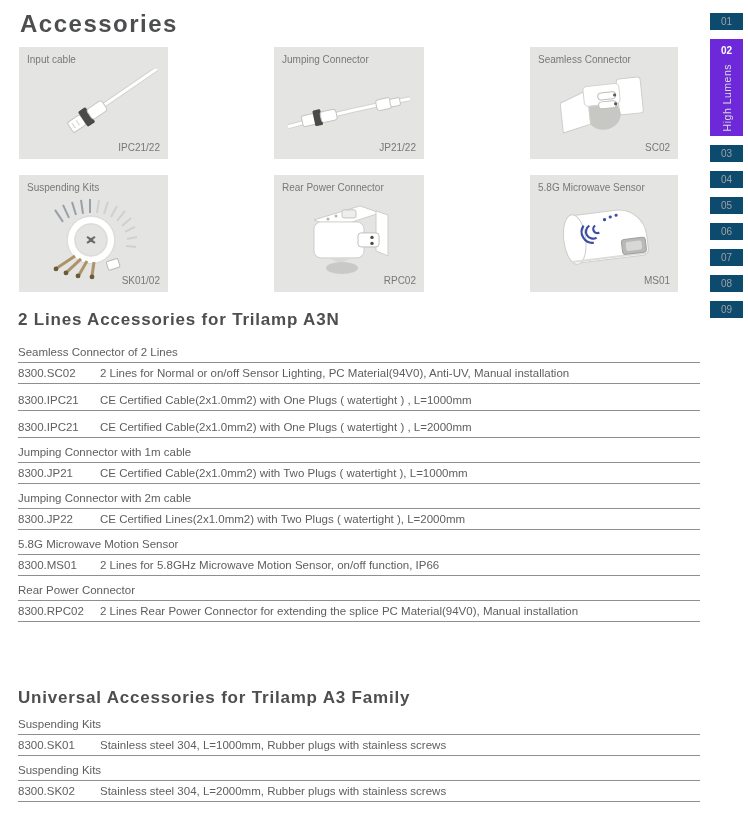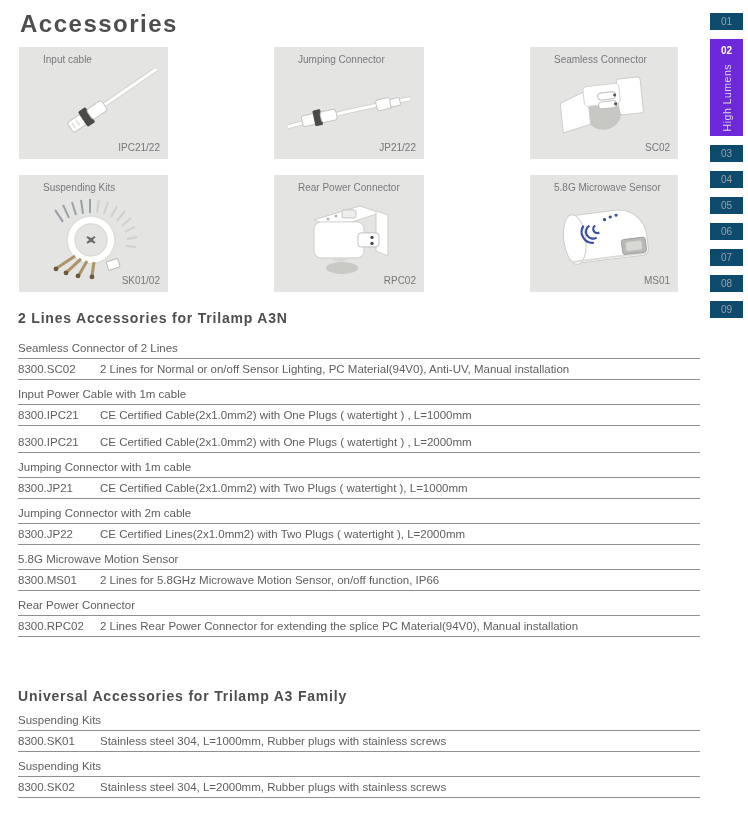--- a/index.html
+++ b/index.html
@@ -12,21 +12,21 @@
     color:#4d4e50;letter-spacing:1.5px;
   }
   
   .cards{
     position:absolute;left:19px;top:47px;width:659px;
     display:grid;grid-template-columns:149px 150px 148px;
     justify-content:space-between;row-gap:16px;
   }
   .card{position:relative;background:#e4e4e2;height:112px;}
   .card.tall{height:117px;}
-  .card-label{position:absolute;top:7px;left:8px;font-size:10px;color:#77787a;margin-left:16px;}
+  .card-label{position:absolute;top:7px;left:8px;font-size:10px;color:#77787a;}
   .card-code{position:absolute;bottom:6px;right:8px;font-size:10px;color:#77787a;}
   .card svg{position:absolute;left:50%;top:50%;transform:translate(-50%,-44%);}
   
   .sidebar{position:absolute;top:13px;right:5px;width:33px;}
   .tab{
     height:17px;margin-bottom:9px;background:#0c4a6e;color:#a0a0a0;
     font-size:10px;display:flex;align-items:center;justify-content:center;
   }
   .tab.active{
     height:97px;background:#6d28d9;color:#ffffff;flex-direction:column;
@@ -35,21 +35,21 @@
   .tab.active .tab-num{font-weight:bold;}
   .tab .vlabel{
     margin-top:8px;writing-mode:vertical-rl;transform:rotate(180deg);
     font-size:10.5px;color:#dcdcda;letter-spacing:0.5px;
   }
   
   .section{position:absolute;left:18px;width:682px;}
   #sec-two-lines{top:310px;}
   #sec-universal{top:688px;}
   .section-title{
-    font-size:14px;font-weight:bold;color:#4d4e50;letter-spacing:0.8px;
+    font-size:17px;font-weight:bold;color:#4d4e50;letter-spacing:0.8px;
     margin:0 0 14px 0;
   }
   #sec-universal .section-title{margin-bottom:8px;}
   .group{margin-bottom:6px;}
   .group-header{
     font-size:11.5px;color:#5d5e60;padding:1px 0 3px;line-height:14px;
     border-bottom:1px solid #8f8f8f;
   }
   .group-item{
     display:flex;font-size:11.5px;color:#5d5e60;padding:3px 0 3px;line-height:14px;
@@ -238,21 +238,20 @@
 
   <div class="group">
     <div class="group-header">Seamless Connector of 2 Lines</div>
     <div class="group-item">
       <span class="item-code">8300.SC02</span>
       <span class="item-desc">2 Lines for Normal or on/off Sensor Lighting, PC Material(94V0), Anti-UV, Manual installation</span>
     </div>
   </div>
 
   <div class="group">
-    <div class="group-header">Input Power Cable with 1m cable</div>
     <div class="group-item">
       <span class="item-code">8300.IPC21</span>
       <span class="item-desc">CE Certified Cable(2x1.0mm2)  with One Plugs ( watertight ) ,  L=1000mm</span>
     </div>
   </div>
 
   <div class="group">
     <div class="group-item">
       <span class="item-code">8300.IPC21</span>
       <span class="item-desc">CE Certified Cable(2x1.0mm2)  with One Plugs ( watertight ) ,  L=2000mm</span>

